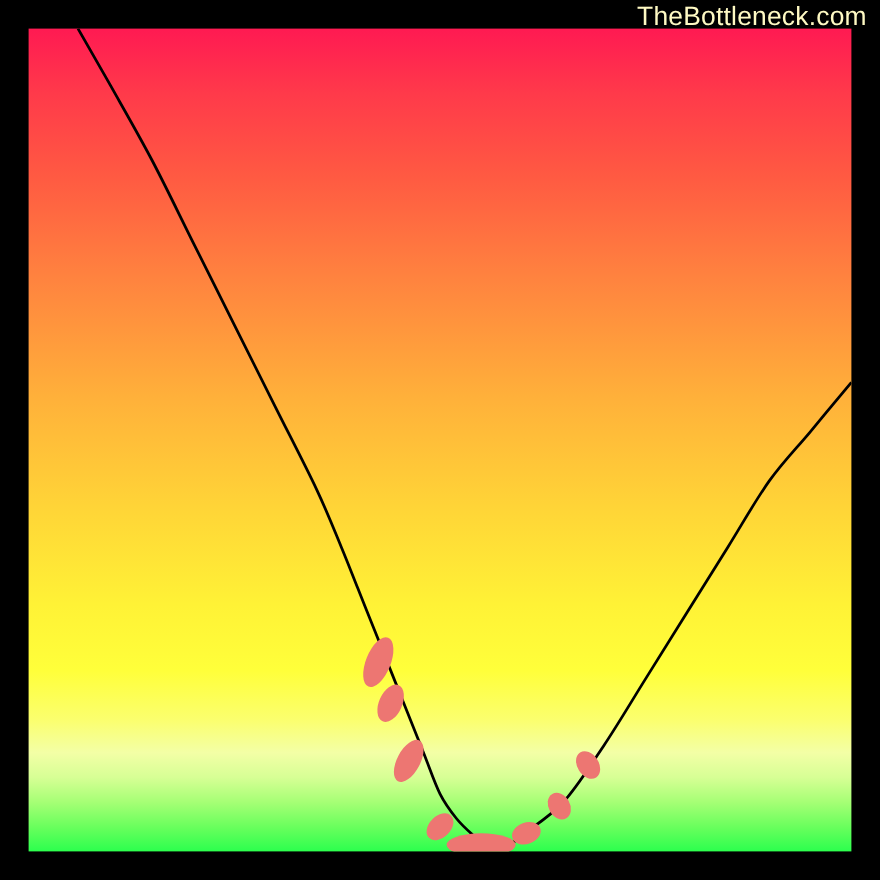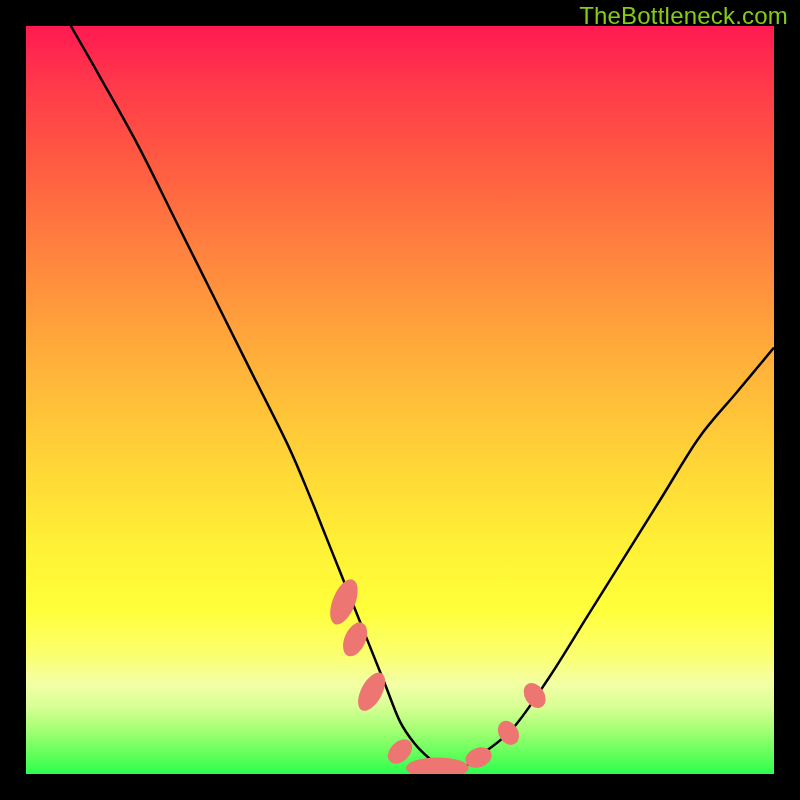--- a/index.html
+++ b/index.html
@@ -38,21 +38,21 @@
       #d7ff95 91%,
       #a6ff75 94%,
       #6aff5d 97%,
       #2cff4e 100%
     );
   }
   .watermark {
     position: absolute;
     top: 2px;
     right: 12px;
-    color: #84cc16;
+    color: #fef9c3;
     font-size: 24px;
     font-weight: 500;
     letter-spacing: 0.2px;
     z-index: 5;
     user-select: none;
   }
   svg.curve {
     position: absolute;
     top: 0; left: 0;
     width: 748px; height: 748px;

